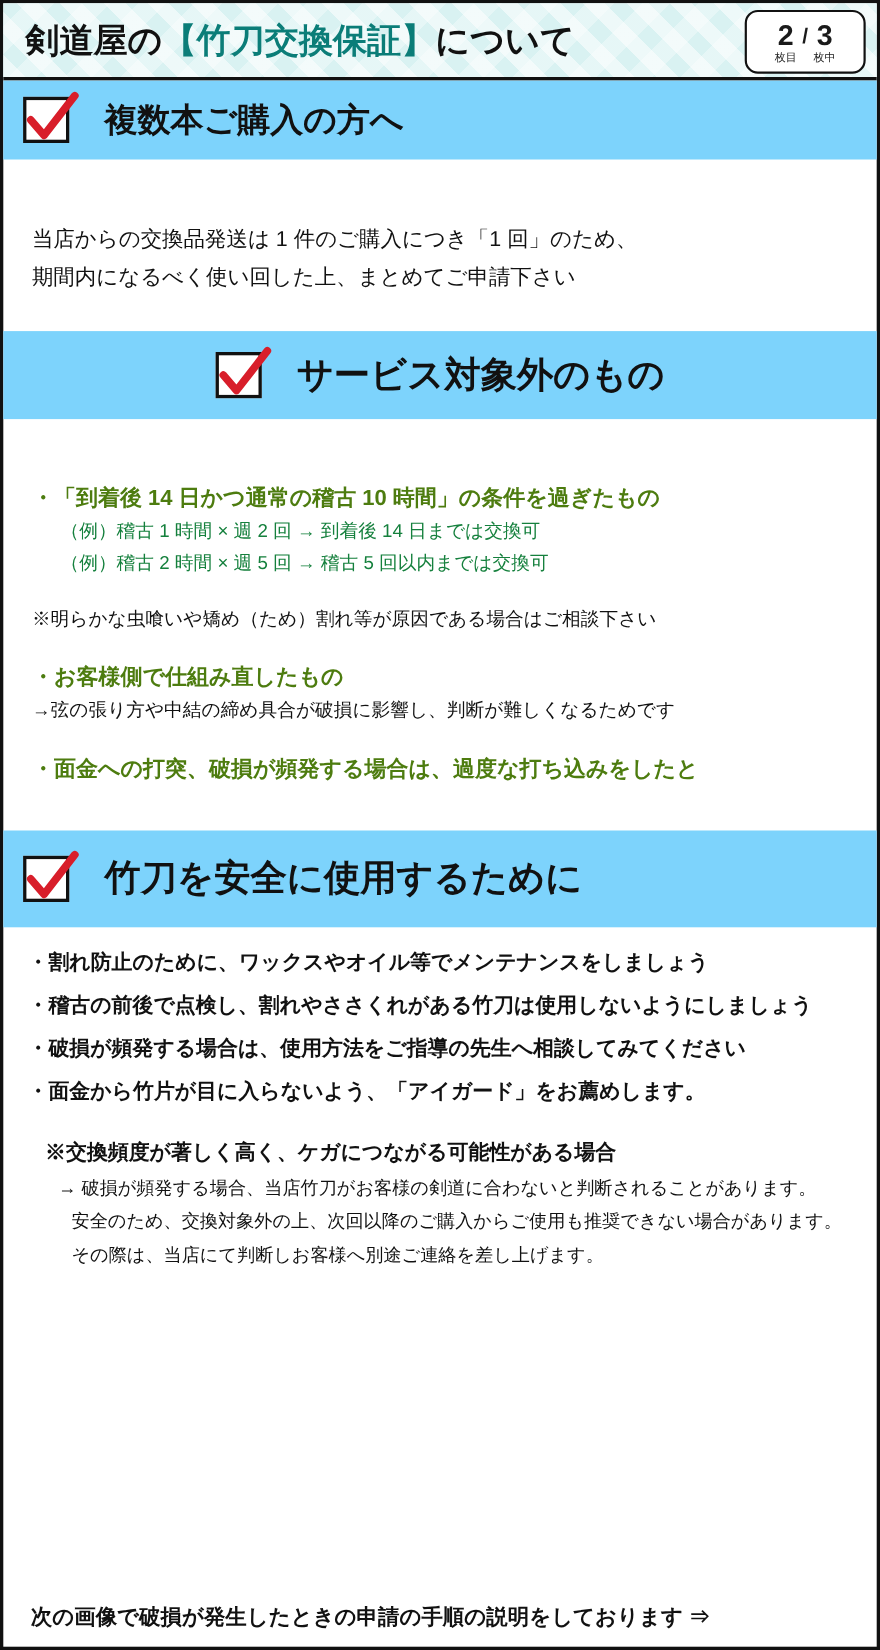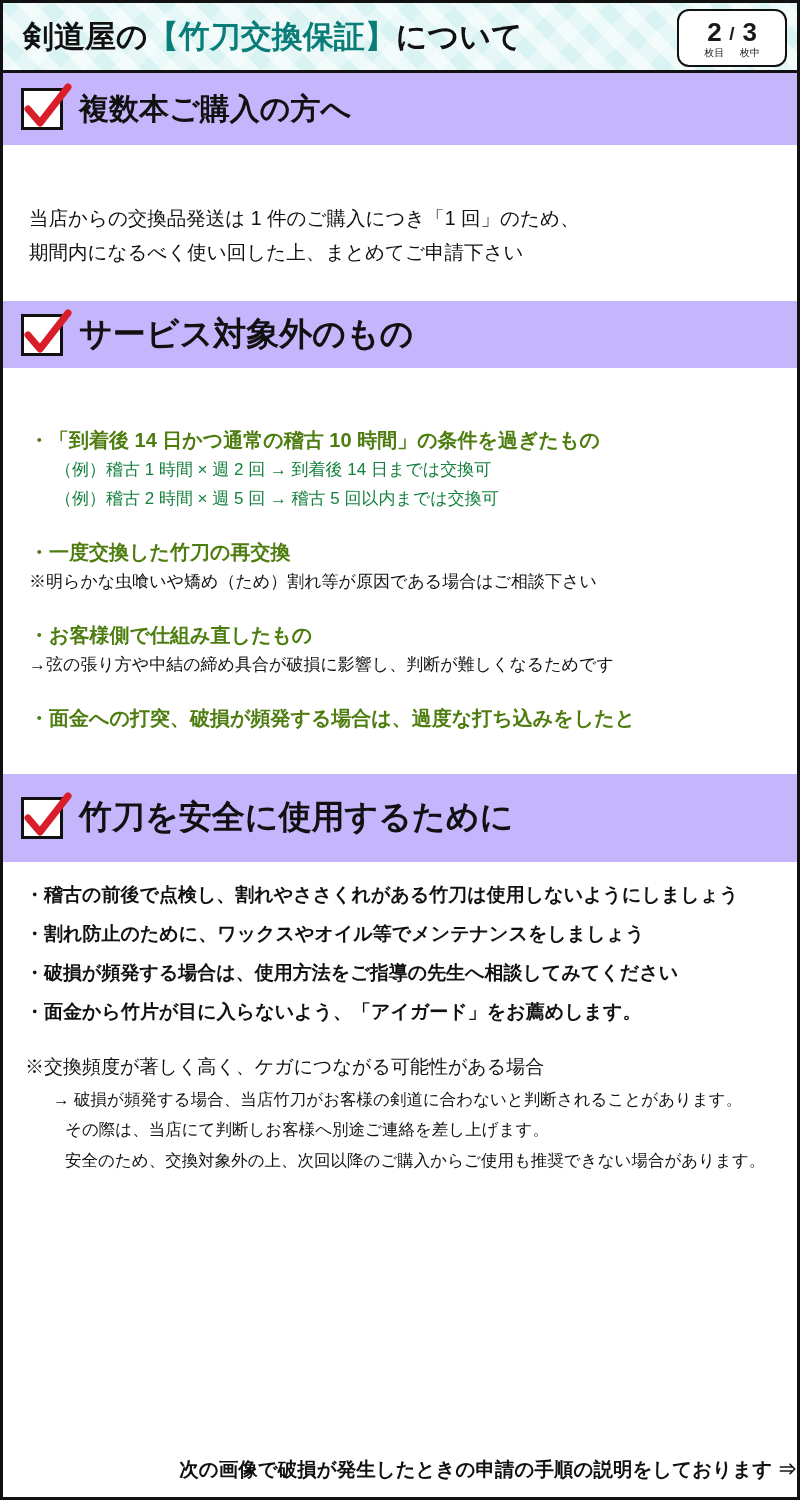--- a/index.html
+++ b/index.html
@@ -67,28 +67,28 @@
     justify-content: center;
     gap: 2px;
   }
   .pc-col { display: flex; flex-direction: column; align-items: center; line-height: 1; }
   .pc-num { font-size: 26px; font-weight: bold; }
   .pc-sub { font-size: 10px; margin-top: 3px; }
   .pc-slash { font-size: 19px; font-weight: bold; padding: 0 3px; align-self: center; margin-bottom: 8px; }
 
   
   .banner {
-    background: #c4b5fd;
+    background: #7dd3fc;
     display: flex;
     align-items: center;
-    gap: 16px;
+    gap: 32px;
     padding: 10px 18px;
   }
   .banner.b1 { height: 72px; }
-  .banner.b2 { height: 67px; }
+  .banner.b2 { height: 80px; justify-content: center; }
   .banner.b3 { height: 88px; }
   .check-box {
     position: relative;
     width: 42px;
     height: 42px;
     border: 3px solid #111111;
     background: #ffffff;
     flex: 0 0 auto;
   }
   .check-box svg { position: absolute; left: -6px; top: -12px; }
@@ -142,39 +142,40 @@
   .safety-list { padding: 14px 22px 6px 22px; }
   .safety-line {
     font-size: 19px;
     font-weight: bold;
     line-height: 2.05;
     white-space: nowrap;
     color: #111111;
   }
   .warn-head {
     font-size: 19px;
-    font-weight: normal;
+    font-weight: bold;
     padding: 16px 22px 4px 22px;
     white-space: nowrap;
     color: #111111;
+    margin-left: 16px;
   }
   .warn-line {
     font-size: 16.5px;
     line-height: 1.85;
     padding-left: 50px;
     white-space: nowrap;
     color: #111111;
   }
   .warn-line.indent2 { padding-left: 62px; }
 
   .footer-note {
     position: absolute;
     left: 0; right: 0;
     bottom: 14px;
-    text-align: right;
+    text-align: left;
     font-size: 19.5px;
     font-weight: bold;
     white-space: nowrap;
     color: #111111;
     margin-left: 25px;
   }
 </style>
 </head>
 <body>
 
@@ -223,21 +224,20 @@
   <div class="block">
     <div>
       <div class="bullet">・「到着後 14 日かつ通常の稽古 10 時間」の条件を過ぎたもの</div>
       <div class="sub-line">（例）稽古 1 時間 × 週 2 回 → 到着後 14 日までは交換可</div>
       <div class="sub-line">（例）稽古 2 時間 × 週 5 回 → 稽古 5 回以内までは交換可</div>
     </div>
 
     <div class="gap-m"></div>
 
     <div>
-      <div class="bullet">・一度交換した竹刀の再交換</div>
       <div class="note-line">※明らかな虫喰いや矯め（ため）割れ等が原因である場合はご相談下さい</div>
     </div>
 
     <div class="gap-m"></div>
 
     <div>
       <div class="bullet">・お客様側で仕組み直したもの</div>
       <div class="note-line">→弦の張り方や中結の締め具合が破損に影響し、判断が難しくなるためです</div>
     </div>
 
@@ -253,25 +253,25 @@
   <div class="banner b3">
     <div class="check-box">
       <svg width="58" height="58" viewBox="0 0 58 58" aria-hidden="true">
         <path d="M10 30 L22 44 L50 8" fill="none" stroke="#d81e2a" stroke-width="7" stroke-linecap="round" stroke-linejoin="round"></path>
       </svg>
     </div>
     <div class="banner-title">竹刀を安全に使用するために</div>
   </div>
 
   <div class="safety-list">
+    <div class="safety-line">・割れ防止のために、ワックスやオイル等でメンテナンスをしましょう</div>
     <div class="safety-line">・稽古の前後で点検し、割れやささくれがある竹刀は使用しないようにしましょう</div>
-    <div class="safety-line">・割れ防止のために、ワックスやオイル等でメンテナンスをしましょう</div>
     <div class="safety-line">・破損が頻発する場合は、使用方法をご指導の先生へ相談してみてください</div>
     <div class="safety-line">・面金から竹片が目に入らないよう、「アイガード」をお薦めします。</div>
   </div>
 
   <div class="warn-head">※交換頻度が著しく高く、ケガにつながる可能性がある場合</div>
   <div class="warn-line">→ 破損が頻発する場合、当店竹刀がお客様の剣道に合わないと判断されることがあります。</div>
+  <div class="warn-line indent2">安全のため、交換対象外の上、次回以降のご購入からご使用も推奨できない場合があります。</div>
   <div class="warn-line indent2">その際は、当店にて判断しお客様へ別途ご連絡を差し上げます。</div>
-  <div class="warn-line indent2">安全のため、交換対象外の上、次回以降のご購入からご使用も推奨できない場合があります。</div>
 
   <div class="footer-note">次の画像で破損が発生したときの申請の手順の説明をしております ⇒</div>
 </div>
 
 </body></html>

